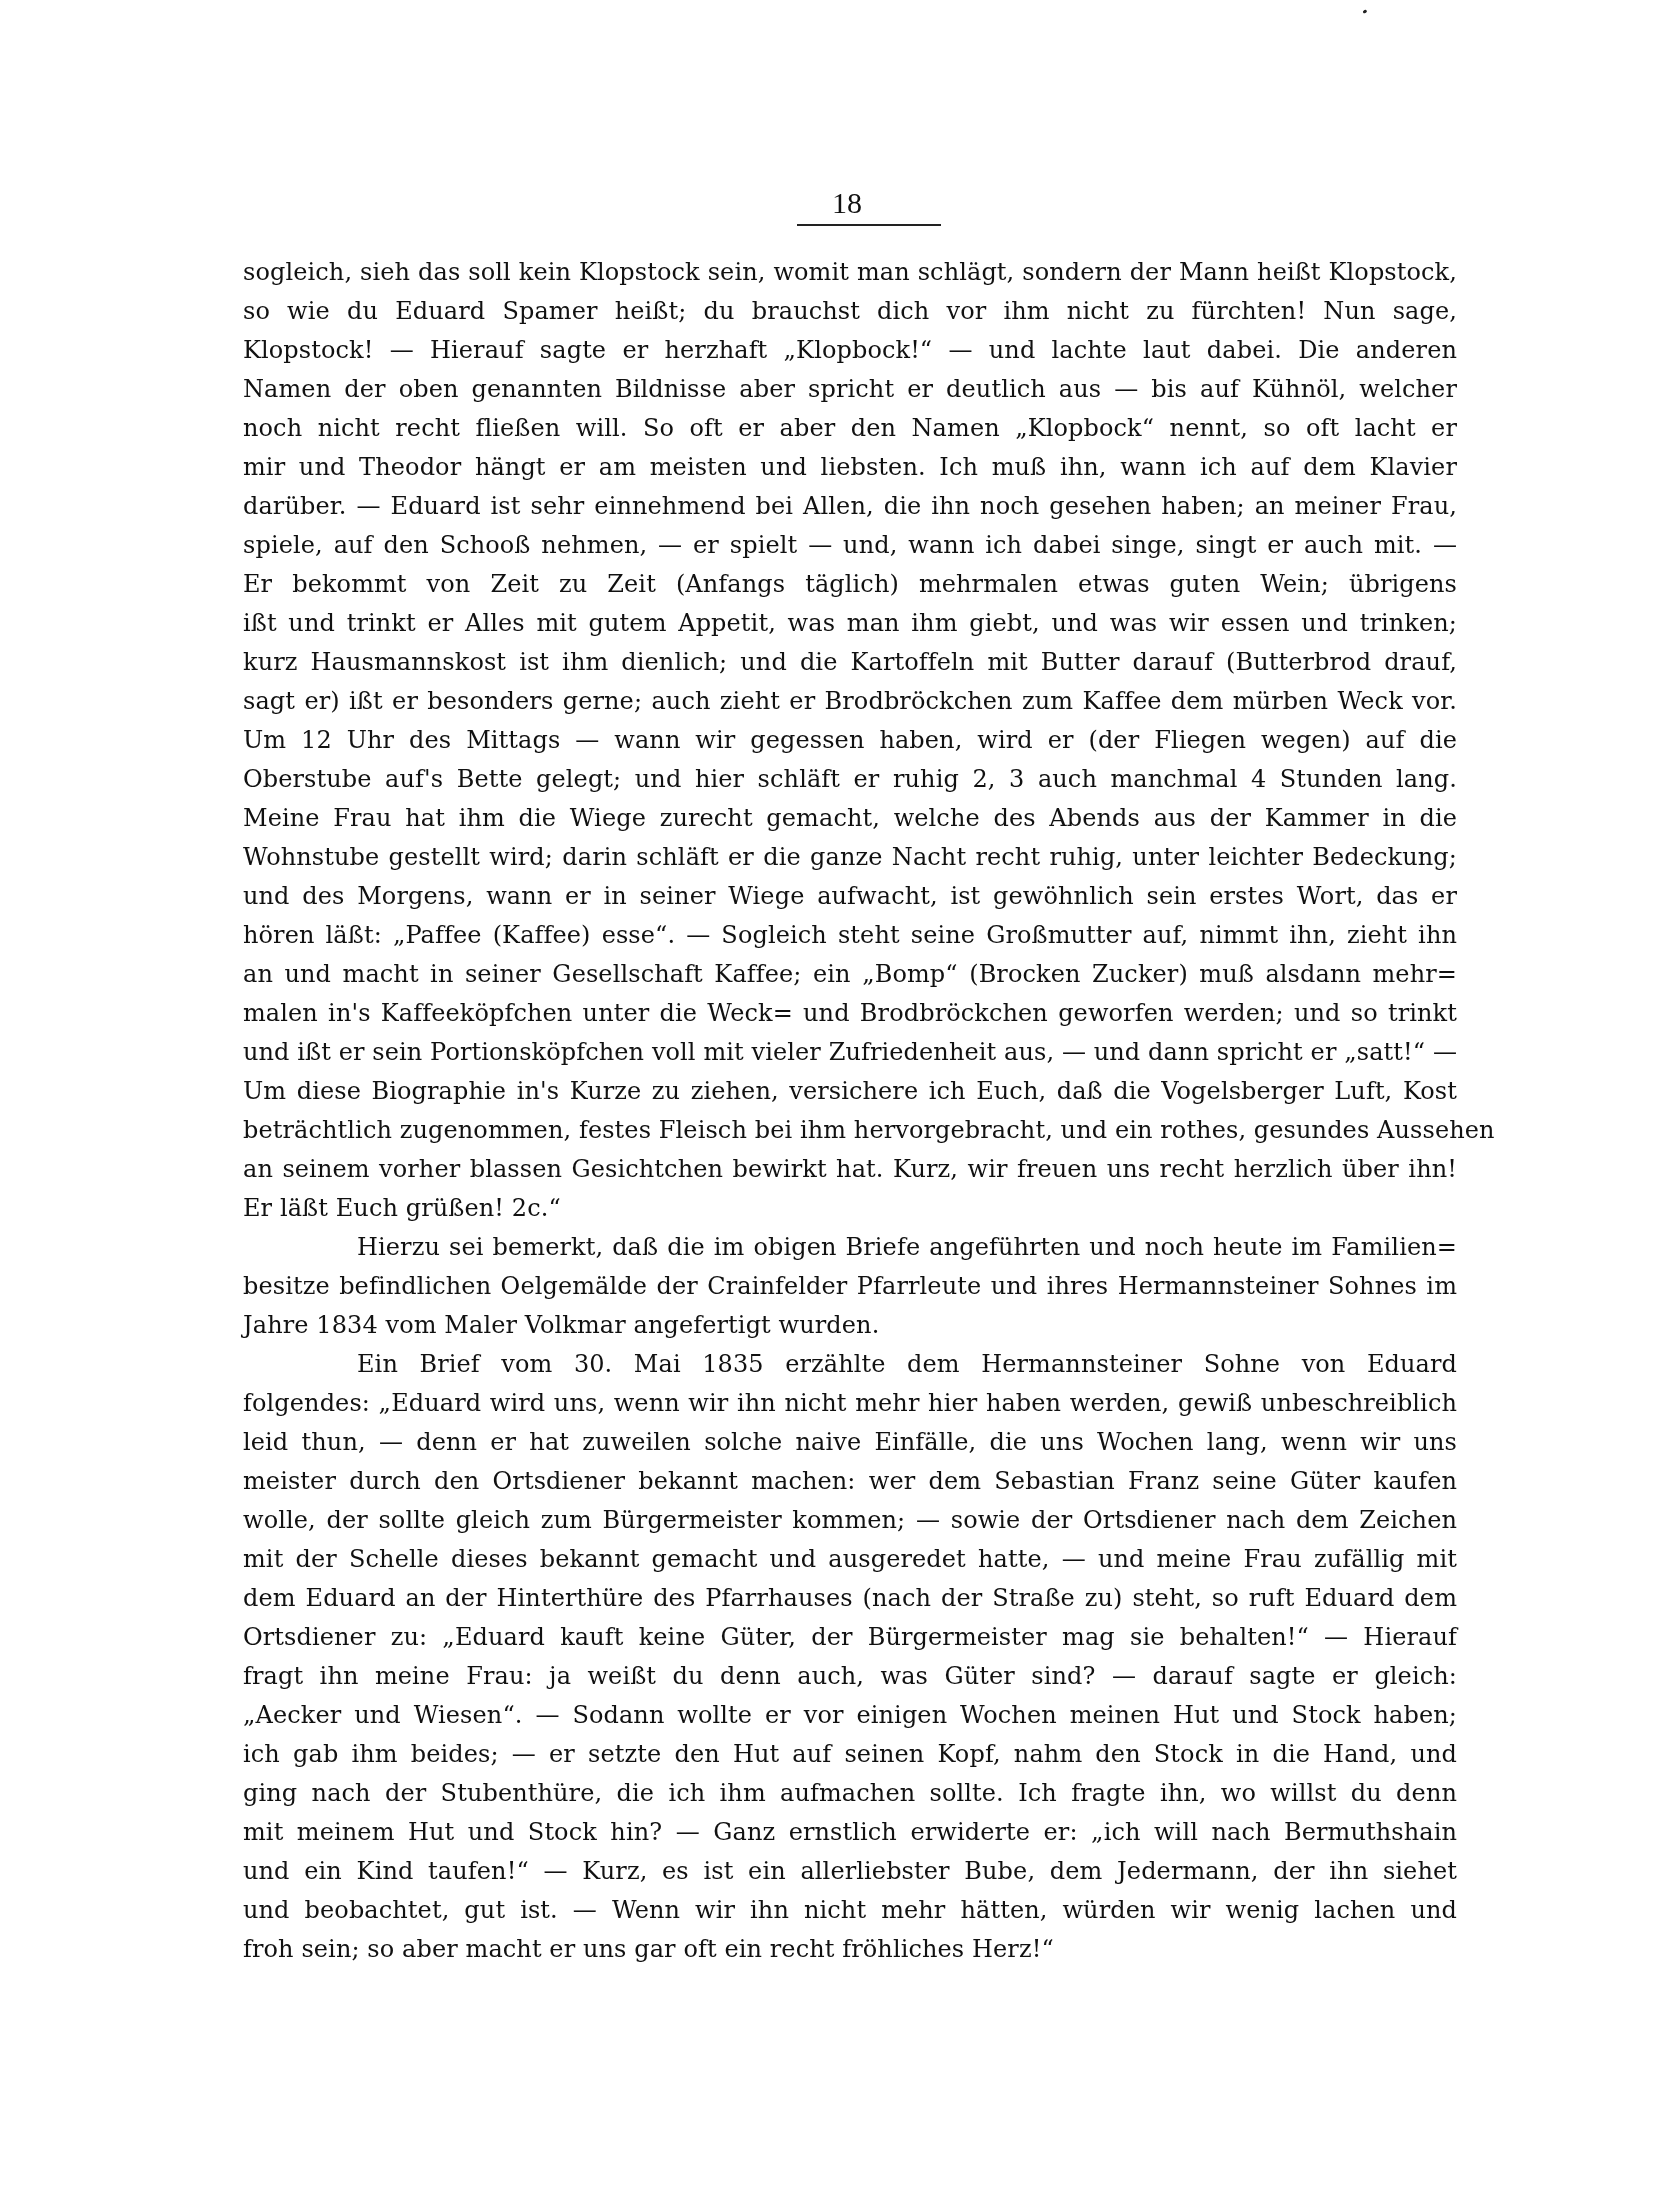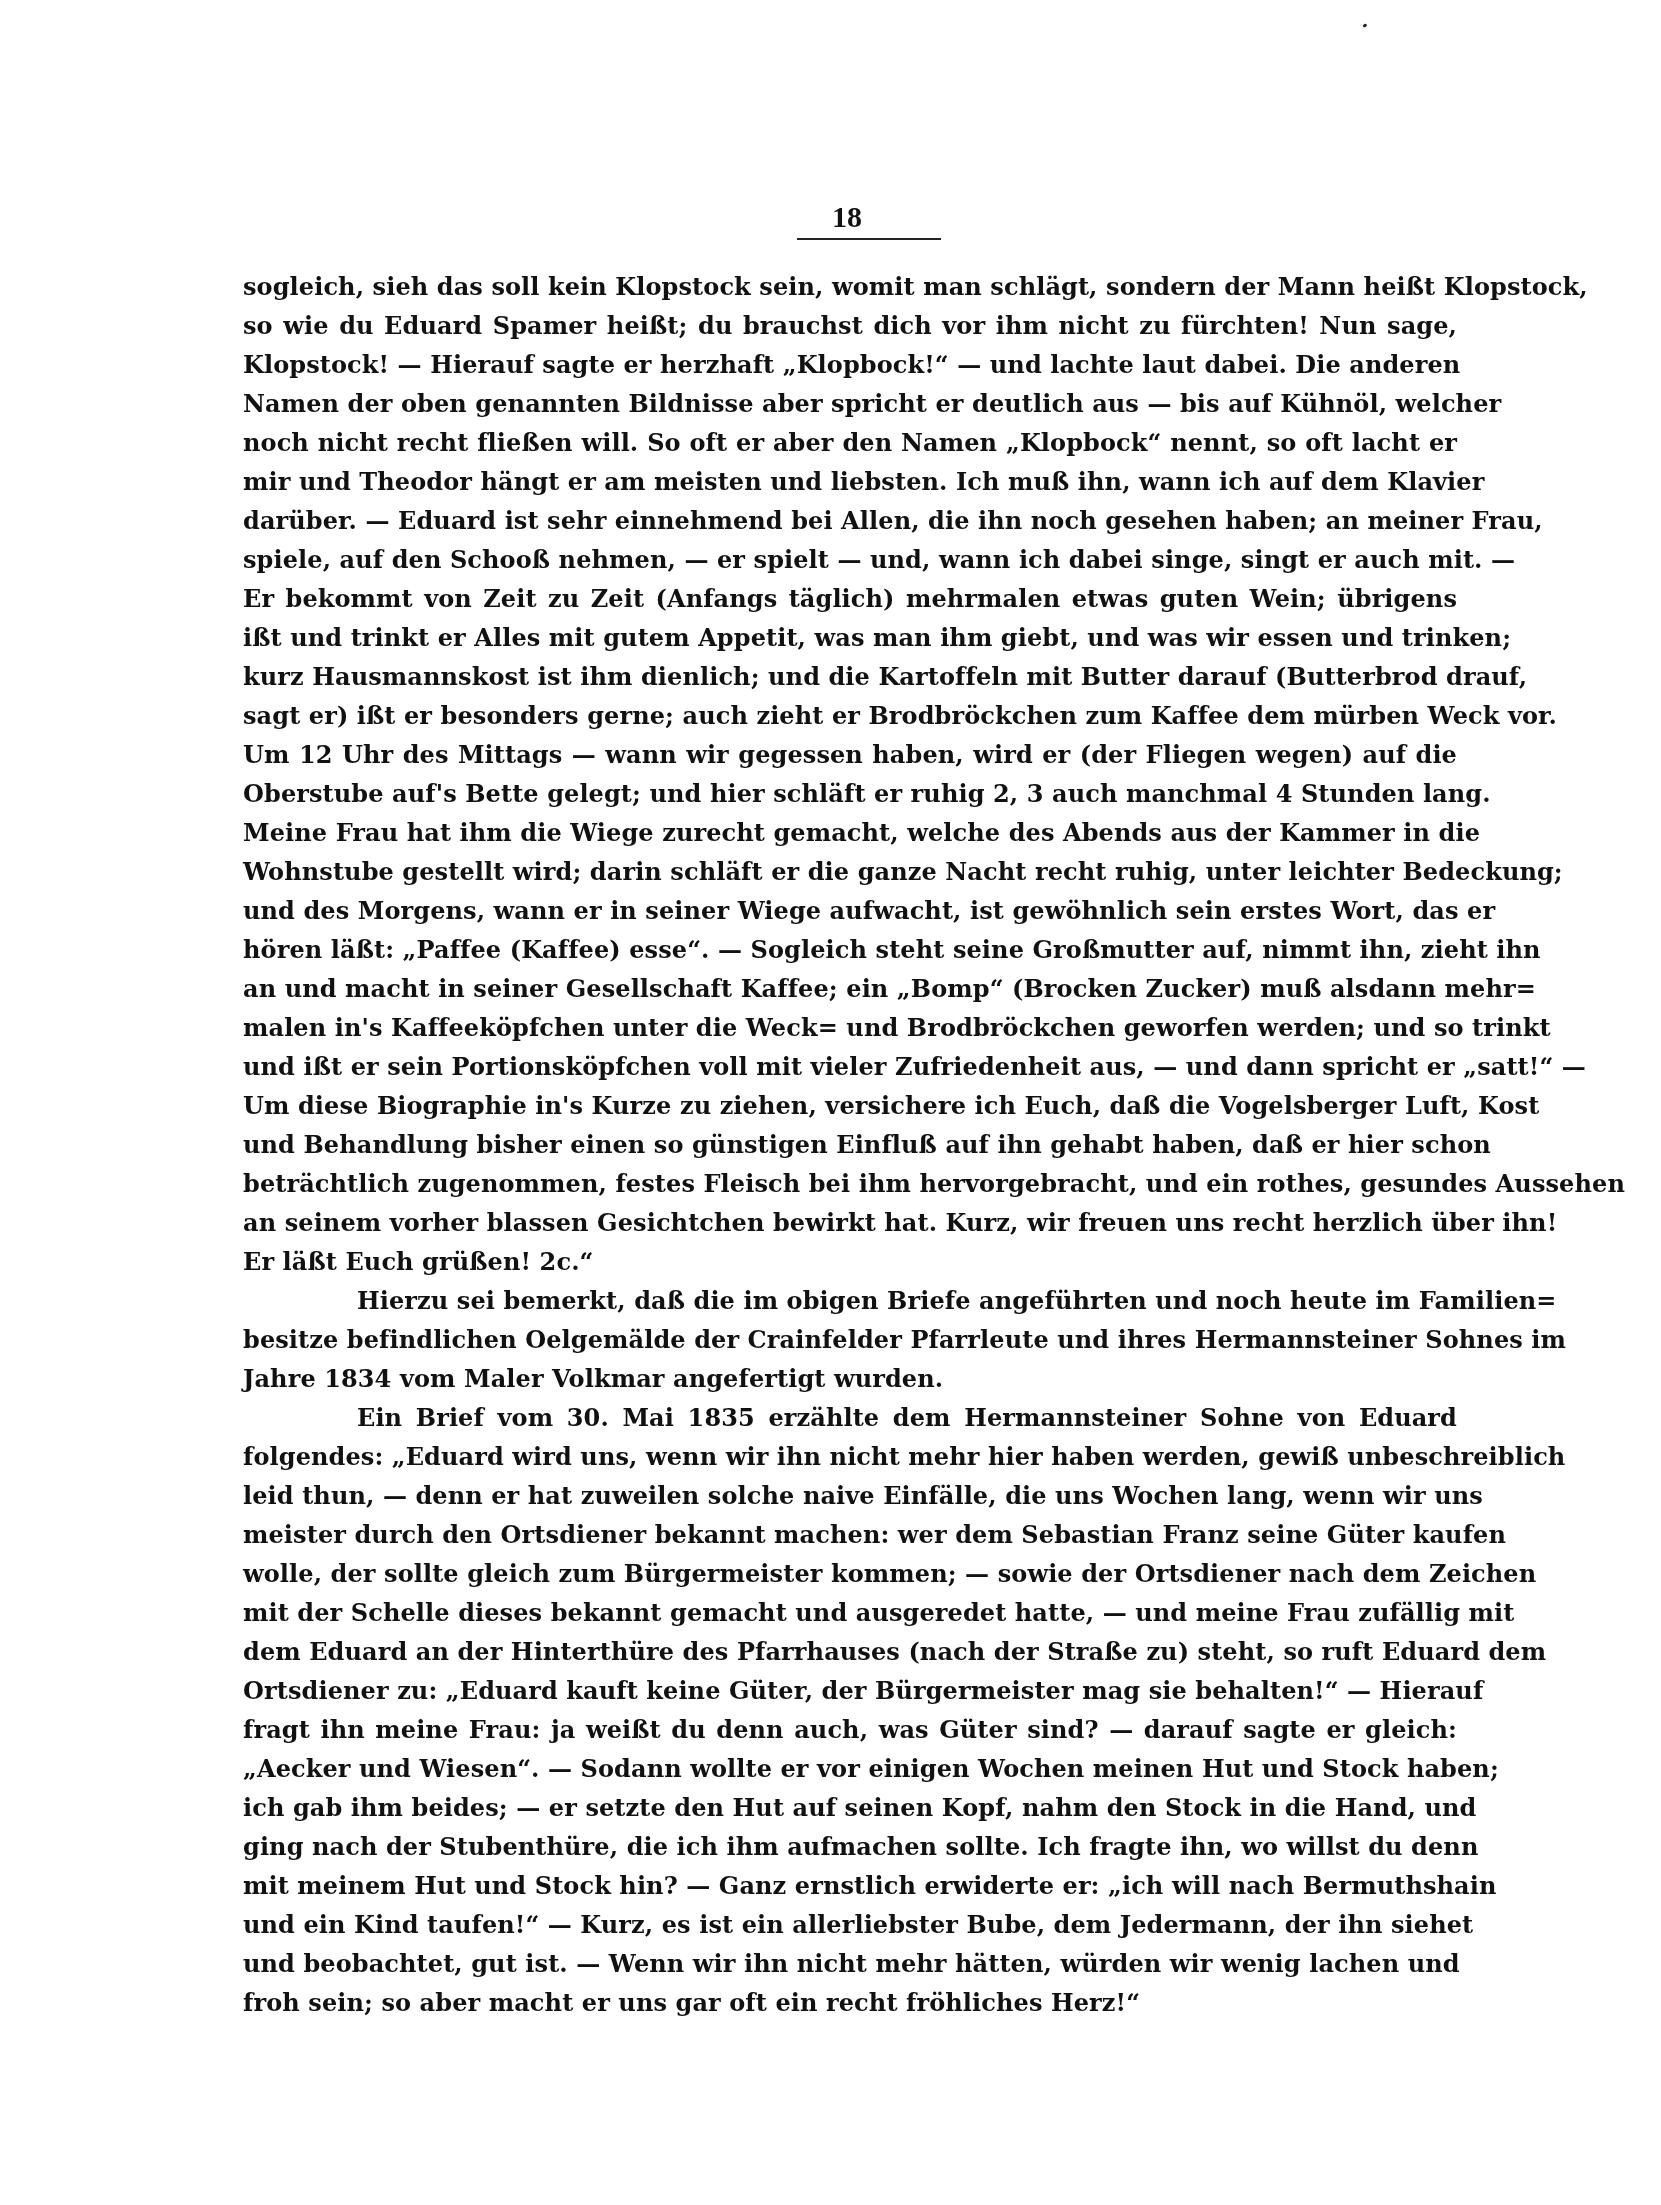--- a/index.html
+++ b/index.html
@@ -1,21 +1,20 @@
 <!DOCTYPE html>
 <html style="font-size:11px"><head>
 <meta charset="utf-8">
 <style>
   html, body { margin: 0; padding: 0; background: #ffffff; }
   body { width: 1662px; height: 2205px; position: relative; overflow: hidden; }
   .page {
-    position: absolute; left: 0; top: 16px; width: 1662px; height: 1710px;
+    position: absolute; left: 0; top: 2px; width: 1662px; height: 1710px;
     background: #ffffff; color: #111111;
     font-family: "DejaVu Serif", serif;
-    font-weight: bold;
   }
   .speck { position: absolute; background: #222; border-radius: 40%; }
   .page-number {
     position: absolute; top: 184px; left: 779px; width: 136px;
     text-align: center; font-size: 30px; line-height: 34px;
     font-family: "Liberation Serif", serif; color: #111;
   }
   .page-number-rule {
     position: absolute; top: 222px; left: 797px; width: 144px; height: 2px;
     background: #222;
@@ -58,21 +57,20 @@
         <div class="line">Um 12 Uhr des Mittags — wann wir gegessen haben, wird er (der Fliegen wegen) auf die</div>
         <div class="line">Oberstube auf's Bette gelegt; und hier schläft er ruhig 2, 3 auch manchmal 4 Stunden lang.</div>
         <div class="line">Meine Frau hat ihm die Wiege zurecht gemacht, welche des Abends aus der Kammer in die</div>
         <div class="line">Wohnstube gestellt wird; darin schläft er die ganze Nacht recht ruhig, unter leichter Bedeckung;</div>
         <div class="line">und des Morgens, wann er in seiner Wiege aufwacht, ist gewöhnlich sein erstes Wort, das er</div>
         <div class="line">hören läßt: „Paffee (Kaffee) esse“. — Sogleich steht seine Großmutter auf, nimmt ihn, zieht ihn</div>
         <div class="line">an und macht in seiner Gesellschaft Kaffee; ein „Bomp“ (Brocken Zucker) muß alsdann mehr=</div>
         <div class="line">malen in's Kaffeeköpfchen unter die Weck= und Brodbröckchen geworfen werden; und so trinkt</div>
         <div class="line">und ißt er sein Portionsköpfchen voll mit vieler Zufriedenheit aus, — und dann spricht er „satt!“ —</div>
         <div class="line">Um diese Biographie in's Kurze zu ziehen, versichere ich Euch, daß die Vogelsberger Luft, Kost</div>
-        <div class="line">und Behandlung bisher einen so günstigen Einfluß auf ihn gehabt haben, daß er hier schon</div>
         <div class="line">beträchtlich zugenommen, festes Fleisch bei ihm hervorgebracht, und ein rothes, gesundes Aussehen</div>
         <div class="line">an seinem vorher blassen Gesichtchen bewirkt hat.  Kurz, wir freuen uns recht herzlich über ihn!</div>
         <div class="line last">Er läßt Euch grüßen! 2c.“</div>
       </div>
       <div>
         <div class="line indent">Hierzu sei bemerkt, daß die im obigen Briefe angeführten und noch heute im Familien=</div>
         <div class="line">besitze befindlichen Oelgemälde der Crainfelder Pfarrleute und ihres Hermannsteiner Sohnes im</div>
         <div class="line last">Jahre 1834 vom Maler Volkmar angefertigt wurden.</div>
       </div>
       <div>

